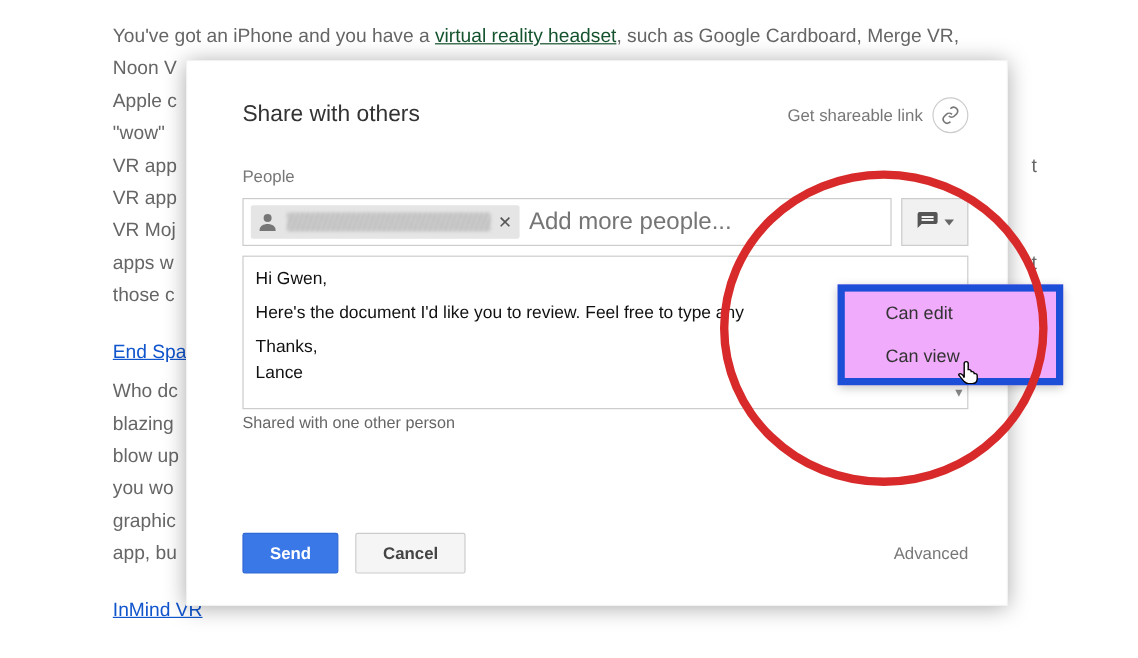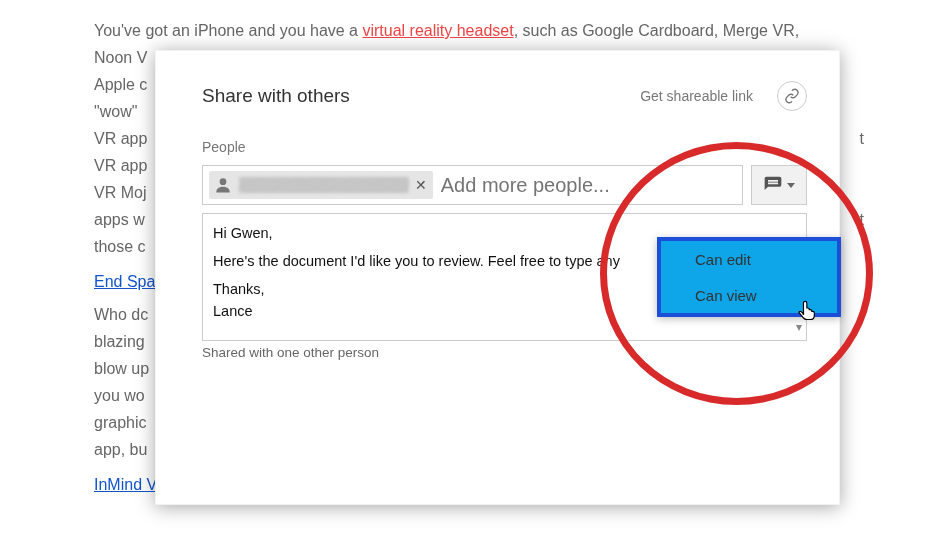--- a/index.html
+++ b/index.html
@@ -19,26 +19,26 @@
   }
   .bg-text {
     position: absolute;
     left: 94px;
     top: 18px;
     width: 770px;
     font-size: 16px;
     line-height: 25px;
     color: #666;
   }
-  .bg-text a { color: #ef4444; text-decoration: underline; }
+  .bg-text a { color: #14532d; text-decoration: underline; }
   .bg-text .heading-link {
     color: #1155cc;
     text-decoration: underline;
     display: inline-block;
-    margin-top: 8px;
+    margin-top: 20px;
   }
   .bg-text .italic { font-style: italic; display:inline-block; margin-top:8px; color:#555;}
   .bg-text p { margin: 0 0 2px 0; }
 
   
   .dialog {
     position: absolute;
     left: 155px;
     top: 50px;
     width: 685px;
@@ -57,21 +57,21 @@
   }
   .dialog-title {
     font-size: 19px;
     color: #333;
   }
   .link-area {
     display: flex;
     align-items: center;
     color: #777;
     font-size: 14px;
-    gap: 24px;
+    gap: 8px;
   }
   .link-icon-circle {
     width: 28px; height: 28px;
     border: 1px solid #ccc;
     border-radius: 50%;
     display: flex; align-items: center; justify-content: center;
   }
   .link-icon-circle svg { width: 16px; height: 16px; }
 
   .people-label {
@@ -208,24 +208,25 @@
     margin-left: auto;
     color: #777;
     font-size: 14px;
     cursor: pointer;
   }
 
   
   .dropdown {
     position: absolute;
     width: 176px;
-    background: #0ea5e9;
-    border: 4px solid #1d4ed8;
+    background: #f0abfc;
+    border: 6px solid #1d4ed8;
     box-shadow: 0 2px 8px rgba(0,0,0,0.25);
     z-index: 10;
+    margin-left: 41px;
   }
   .dropdown .item {
     height: 36px;
     display: flex;
     align-items: center;
     padding: 0 14px 0 34px;
     font-size: 15px;
     color: #333;
     cursor: pointer;
     position: relative;
@@ -333,20 +334,25 @@
       <div style="height:6px"></div>
       <div>Here's the document I'd like you to review. Feel free to type any</div>
       <div style="height:6px"></div>
       <div>Thanks,</div>
       <div>Lance</div>
       <span class="note-scroll-down">▾</span>
     </div>
 
     <div class="shared-with">Shared with one other person</div>
 
+    <div class="buttons-row">
+      <div class="btn btn-primary">Send</div>
+      <div class="btn btn-default">Cancel</div>
+      <div class="advanced">Advanced</div>
+    </div>
   </div>
 
   <div class="dropdown" style="left:657px; top:237px;">
     <div class="item">
       <span>Can edit</span>
     </div>
     <div class="item">
       <span>Can view</span>
     </div>
   </div>

